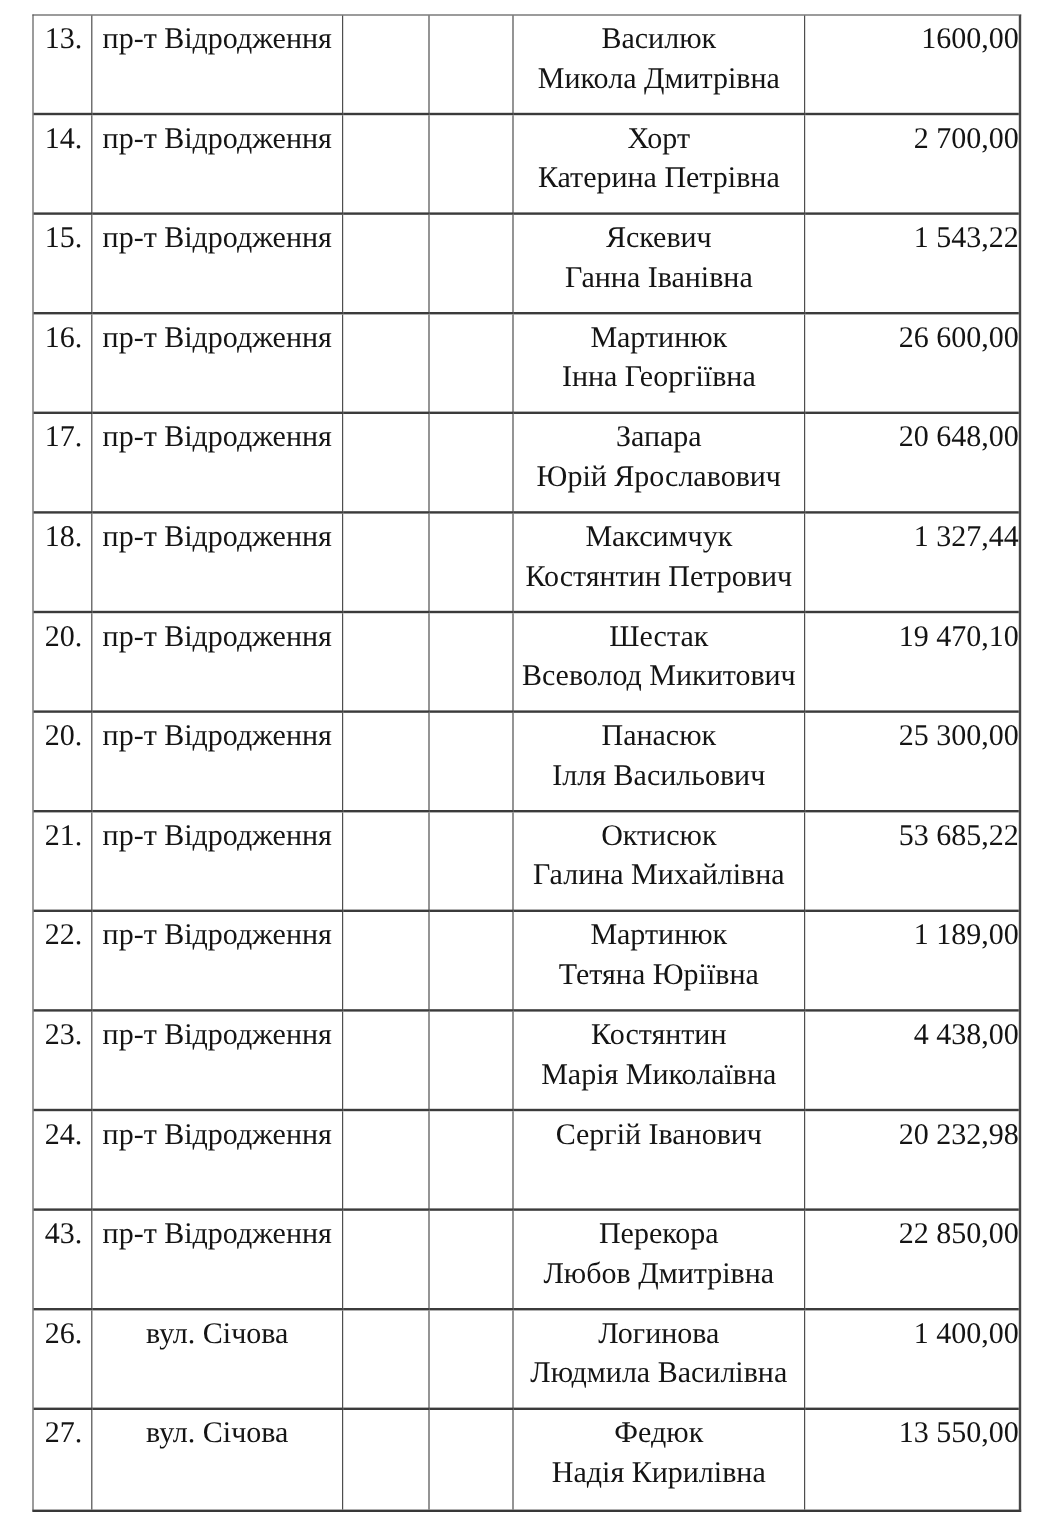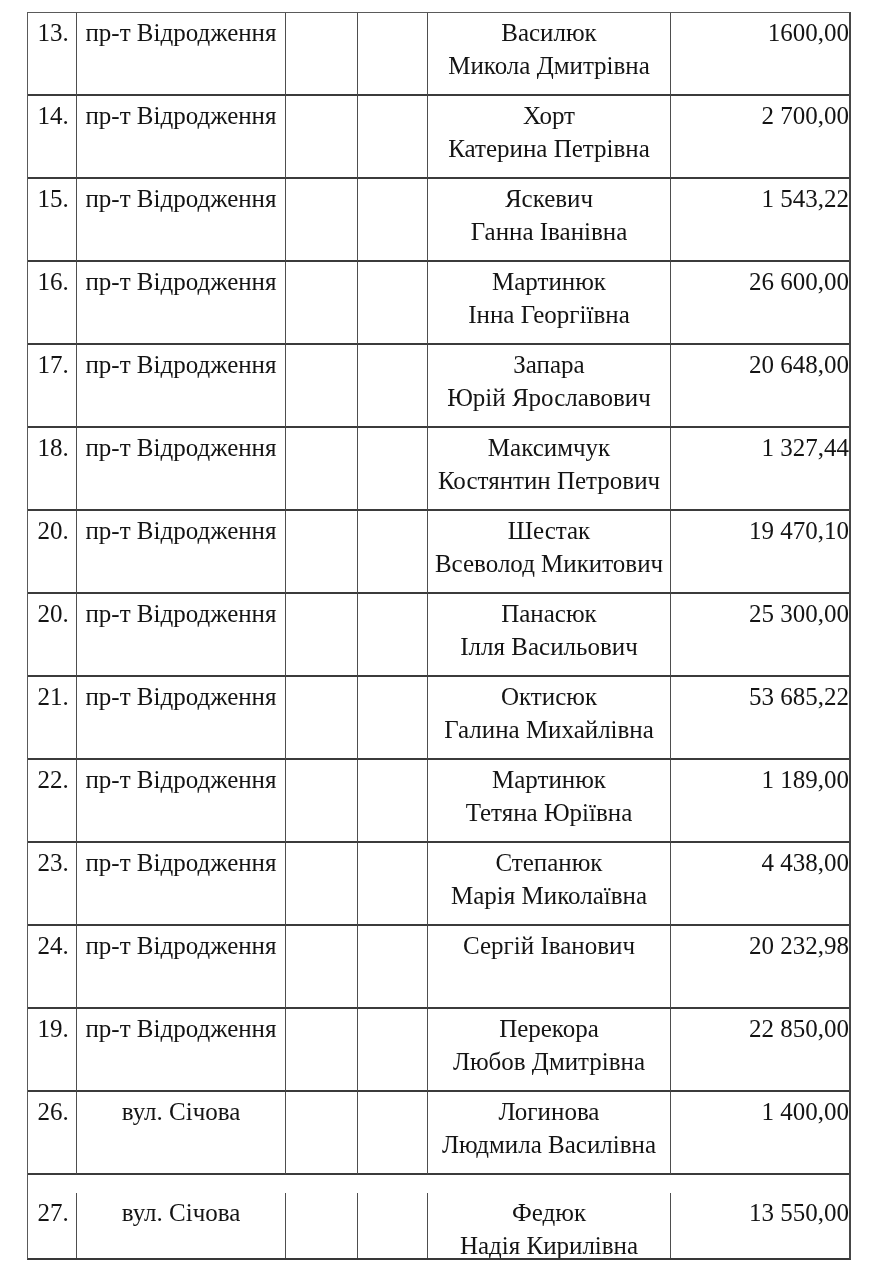--- a/index.html
+++ b/index.html
@@ -34,21 +34,21 @@
     border-right: 1px solid #4e4e4e;
     border-bottom: 2px solid #3b3b3b;
     font-size: 25px;
     line-height: 33px;
     text-align: center;
     padding-top: 3px;
     overflow: hidden;
     white-space: nowrap;
   }
   .c-amt { border-right: none; text-align: right; }
-  .row:last-child .cell { border-bottom: none; margin-top: 18px; }
+  .row:last-child .cell { border-bottom: none; }
   .c-num { padding-left: 2px; }
 </style>
 </head>
 <body>
 
 <div class="table-wrap">
   <div class="grid" id="table-grid">
   <div class="row">
     <div class="cell c-num">13.</div>
     <div class="cell c-street">пр-т Відродження</div>
@@ -168,39 +168,39 @@
     </div>
     <div class="cell c-amt">1 189,00</div>
   </div>
 
   <div class="row">
     <div class="cell c-num">23.</div>
     <div class="cell c-street">пр-т Відродження</div>
     <div class="cell c-e1"></div>
     <div class="cell c-e2"></div>
     <div class="cell c-name">
-      <div>Степанюк</div>
+      <div>Костянтин</div>
       <div>Марія Миколаївна</div>
     </div>
     <div class="cell c-amt">4 438,00</div>
   </div>
 
   <div class="row">
     <div class="cell c-num">24.</div>
     <div class="cell c-street">пр-т Відродження</div>
     <div class="cell c-e1"></div>
     <div class="cell c-e2"></div>
     <div class="cell c-name">
       <div>Сергій Іванович</div>
     </div>
     <div class="cell c-amt">20 232,98</div>
   </div>
 
   <div class="row">
-    <div class="cell c-num">19.</div>
+    <div class="cell c-num">43.</div>
     <div class="cell c-street">пр-т Відродження</div>
     <div class="cell c-e1"></div>
     <div class="cell c-e2"></div>
     <div class="cell c-name">
       <div>Перекора</div>
       <div>Любов Дмитрівна</div>
     </div>
     <div class="cell c-amt">22 850,00</div>
   </div>
 

